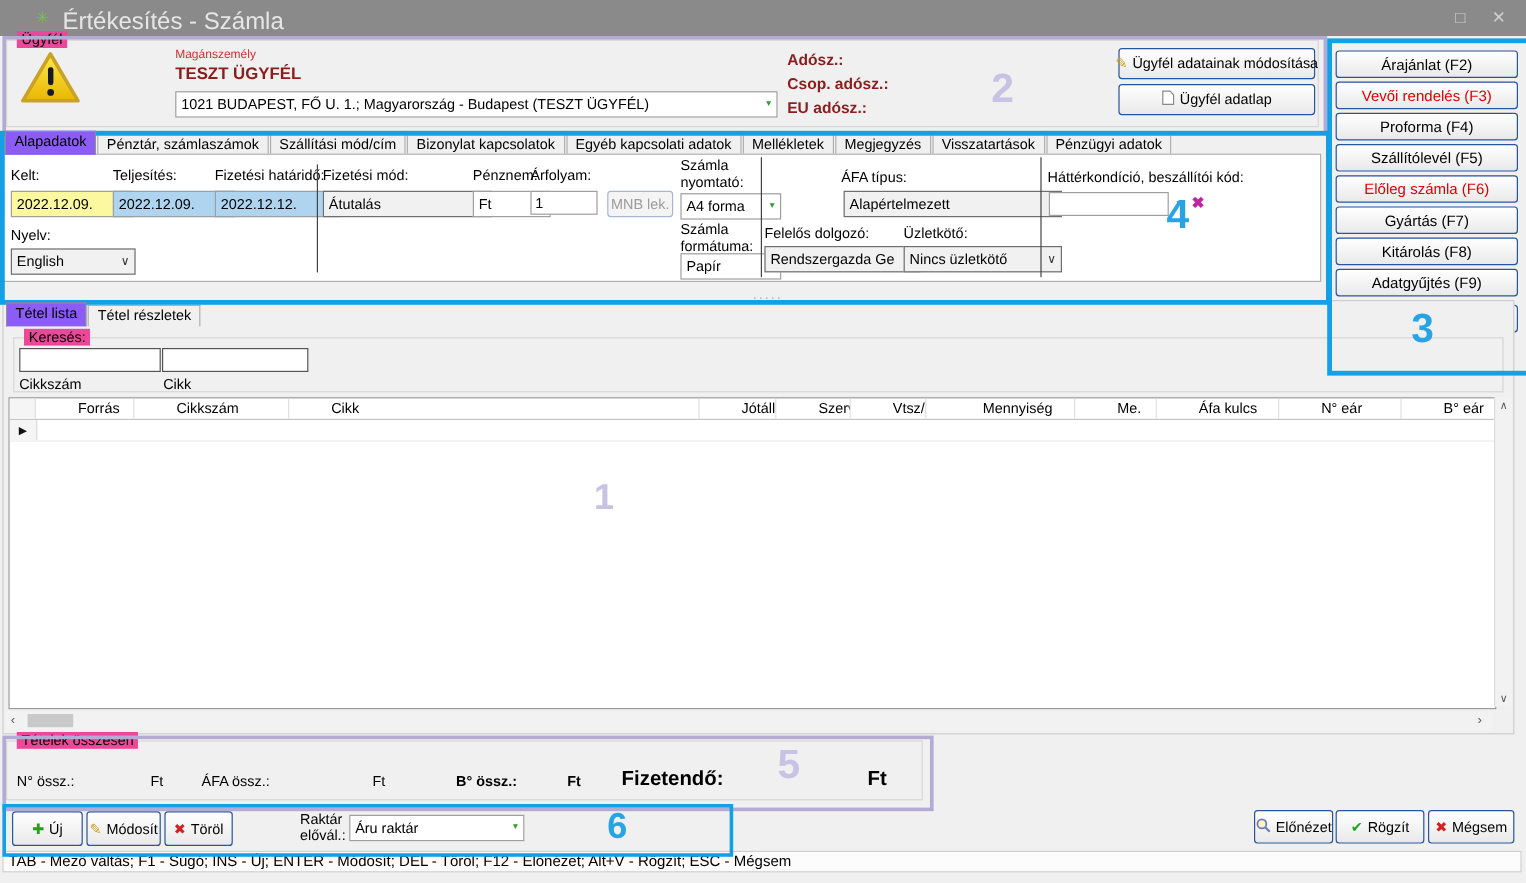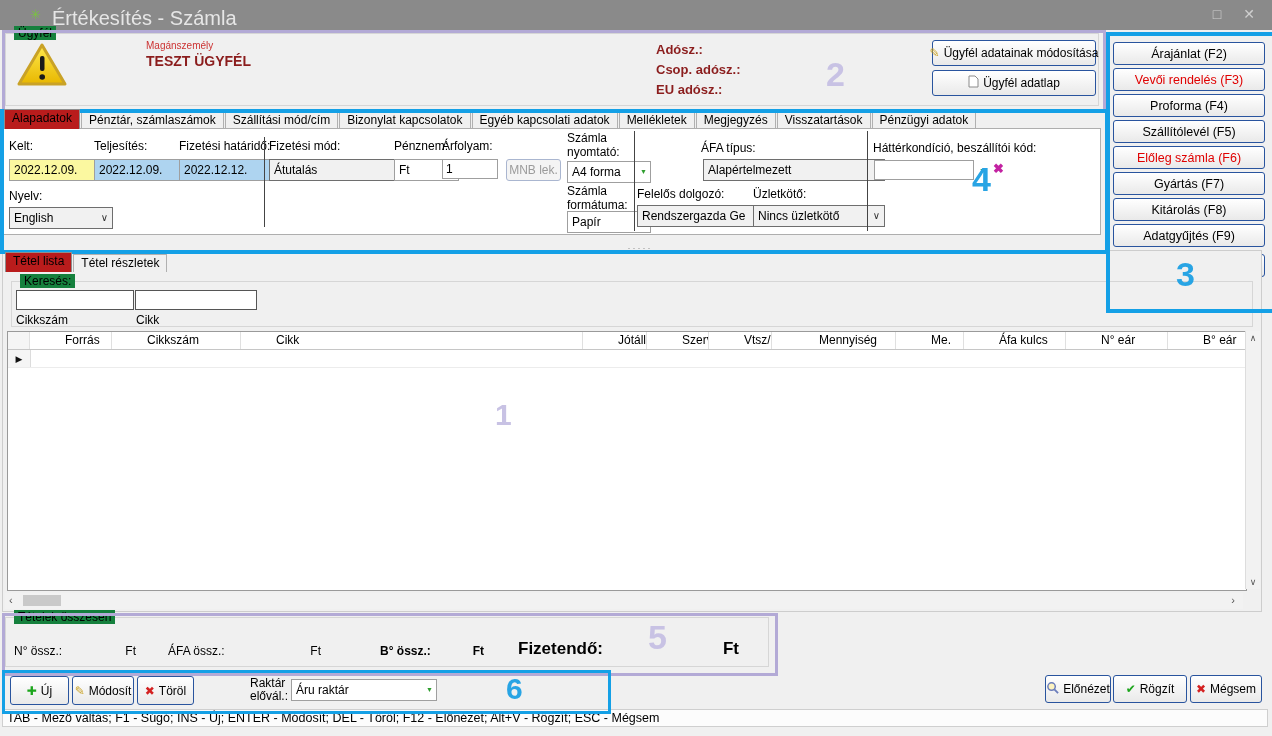--- a/index.html
+++ b/index.html
@@ -6,21 +6,21 @@
   .window{position:relative;width:1272px;height:736px;background:#f0f0f0;
     font-family:"Liberation Sans",sans-serif;font-size:12px;color:#000;overflow:hidden;}
   
   .titlebar{position:absolute;left:0;top:0;width:1272px;height:30px;background:#8a8a8a;}
   .titlebar .app-icon{position:absolute;left:30px;top:7px;font-size:13px;color:#7ac143;}
   .titlebar .title{position:absolute;left:52px;top:7px;font-size:20px;color:#e6e6e6;}
   .wctl{position:absolute;top:6px;font-size:14px;color:#cfcfcf;width:22px;text-align:center;cursor:default;}
   .wctl.max{right:44px;} .wctl.close{right:12px;}
   
   .gbox{position:absolute;border:1px solid #d6d6d6;background:#f0f0f0;}
-  .gbox>.glabel{position:absolute;top:-8px;left:8px;background:#15803d;padding:0 4px;font-size:12px;}
+  .gbox>.glabel{position:absolute;top:-8px;left:8px;background:#ec4899;padding:0 4px;font-size:12px;}
   
   .cust-type{position:absolute;left:140px;top:6px;color:#cc3333;font-size:10px;}
   .cust-name{position:absolute;left:140px;top:19px;color:#8b1d1d;font-size:14px;font-weight:bold;}
   .taxlbl{position:absolute;left:650px;color:#8b1d1d;font-weight:bold;font-size:13px;}
   
   .gsel{position:absolute;height:20px;background:#fff;border:1px solid #9f9f9f;
     display:flex;align-items:center;padding:0 16px 0 4px;white-space:nowrap;overflow:hidden;}
   .gsel .ga{position:absolute;right:3px;top:6px;font-size:7px;color:#2f9e2f;}
   .gsel.yellow{background:#fbf8a0;} .gsel.blue{background:#aed4f0;}
   
@@ -39,21 +39,21 @@
   .sbtn{width:150px;height:21px;margin-bottom:3px;border:1px solid #29549e;border-radius:3px;
     background:linear-gradient(#ffffff,#e9e9e9);display:flex;align-items:center;justify-content:center;
     font-size:12.5px;cursor:default;}
   .red{color:#e00000;}
   .ic{font-size:12px;line-height:12px;}
   .ic.green{color:#1ca51c;} .ic.redx{color:#d42121;} .ic.pen{color:#c8a022;} .ic.magx{color:#c322a2;font-weight:bold;}
   
   .tabs{position:absolute;display:flex;align-items:flex-end;height:19px;}
   .tab{padding:1px 7px 2px;background:#f0f0f0;border:1px solid #b0b0b0;border-bottom:none;
     margin-right:1px;font-size:12px;height:14px;white-space:nowrap;cursor:default;}
-  .tab.active{background:#b91c1c;border-color:#8e8e8e;height:16px;position:relative;z-index:3;}
+  .tab.active{background:#8b5cf6;border-color:#8e8e8e;height:16px;position:relative;z-index:3;}
   
   .form-panel{position:absolute;left:2px;top:128px;width:1097px;height:105px;background:#fff;border:1px solid #aeaeae;}
   .items-panel{position:absolute;left:2px;top:250px;width:1260px;height:362px;background:#f0f0f0;border:1px solid #cdcdcd;box-sizing:border-box;}
   
   .grid{position:absolute;left:4px;top:80px;width:1238px;height:258px;background:#fff;border:1px solid #9a9a9a;overflow:hidden;}
   .ghead{display:flex;height:17px;border-bottom:1px solid #c6c6c6;gap:32px;}
   .ghead .hc{border-right:1px solid #e0e0e0;padding:1px 3px;font-size:12px;white-space:nowrap;overflow:hidden;flex:none;box-sizing:border-box;}
   .grow{display:flex;height:17px;border-bottom:1px solid #ececec;}
   .grow .sel{width:22px;flex:none;background:#f5f5f5;border-right:1px solid #dcdcdc;font-size:9px;color:#111;
     display:flex;align-items:center;justify-content:center;}
@@ -107,20 +107,24 @@
               <stop offset="1" stop-color="#e8b700"></stop>
             </linearGradient>
           </defs>
         <path d="M26 3 L49 42 L3 42 Z" fill="url(#wy)" stroke="#c9a227" stroke-width="3" stroke-linejoin="round"></path>
         <rect x="24" y="14" width="4.5" height="15" rx="2" fill="#1a1a1a"></rect>
         <circle cx="26.2" cy="35" r="2.8" fill="#1a1a1a"></circle>
       </svg>
     </span>
     <div class="cust-type">Magánszemély</div>
     <div class="cust-name">TESZT ÜGYFÉL</div>
+    <div class="gsel" style="left:140px;top:42px;width:480px;">
+      <span>1021 BUDAPEST, FŐ U. 1.; Magyarország - Budapest (TESZT ÜGYFÉL)</span>
+      <span class="ga">▼</span>
+    </div>
     <div class="taxlbl" style="top:8px;">Adósz.:</div>
     <div class="taxlbl" style="top:28px;">Csop. adósz.:</div>
     <div class="taxlbl" style="top:48px;">EU adósz.:</div>
     <div class="nbtn" style="left:926px;top:6px;width:162px;height:24px;">
       <span class="ic pen">✎</span>
       <span>Ügyfél adatainak módosítása</span>
     </div>
     <div class="nbtn" style="left:926px;top:36px;width:162px;height:24px;">
       <span><svg width="11" height="13" viewBox="0 0 11 13">
             <path d="M1 1 h6 l3 3 v8 h-9 z" fill="#fff" stroke="#8a8a8a"></path>

